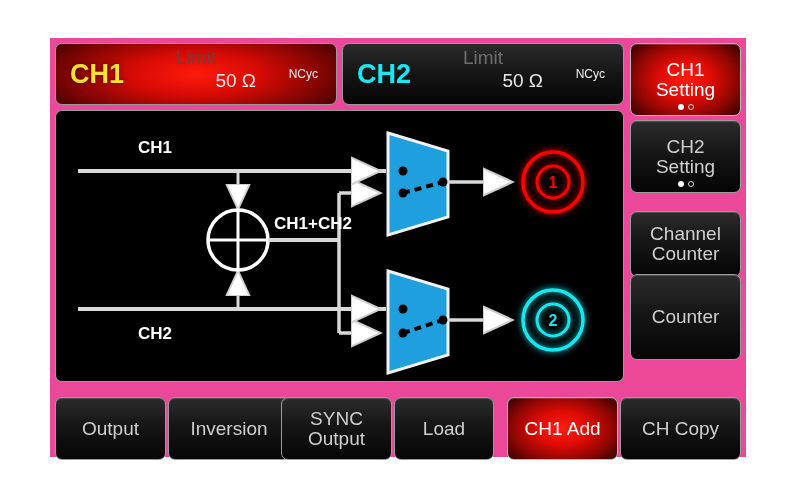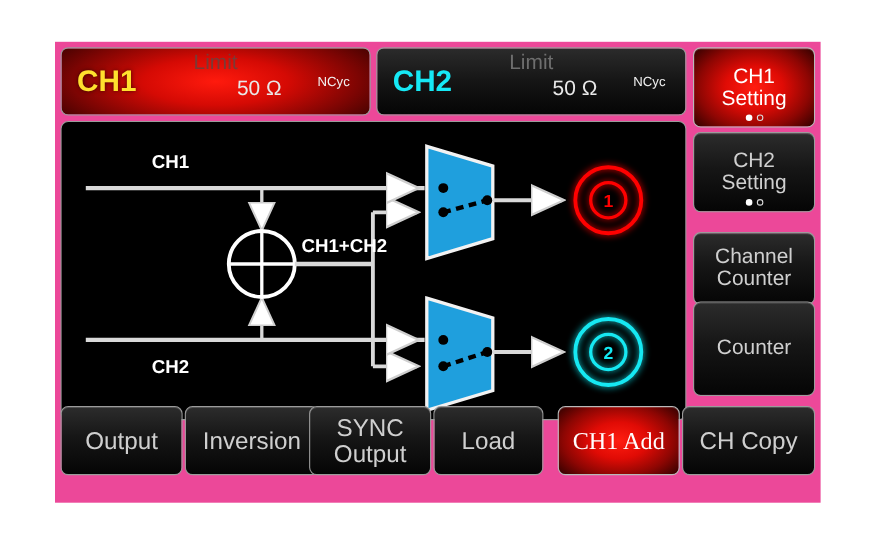--- a/index.html
+++ b/index.html
@@ -72,26 +72,26 @@
   #side1{top:82px;height:73px;}
   #side2{top:173px;height:66px;}
   #side3{top:236px;height:86px;}
   .side .lbl{display:block;}
   .dots{position:absolute;bottom:5px;left:50%;transform:translateX(-50%);
         display:flex;gap:4px;align-items:center;}
   .dot{width:6px;height:6px;border-radius:50%;box-sizing:border-box;}
   .dot.on{background:#ffffff;}
   .dot.off{background:transparent;border:1px solid #d8d8d8;}
   
-  .bot{top:331px;height:63px;font-size:22px;}
+  .bot{top:359px;height:63px;font-size:19px;}
   #bot0{left:5px;width:111px;}
   #bot1{left:118px;width:122px;}
   #bot2{left:231px;width:111px;align-items:center;}
   #bot3{left:344px;width:100px;}
-  #bot4{left:457px;width:111px;font-family:Liberation Serif, serif;}
+  #bot4{left:457px;width:111px;}
   #bot5{left:570px;width:121px;}
 </style>
 </head>
 <body>
 
 <div id="screen">
 
   <div class="hdr" id="hdr1">
     <span class="chname">CH1</span>
     <span class="limitwrap">

